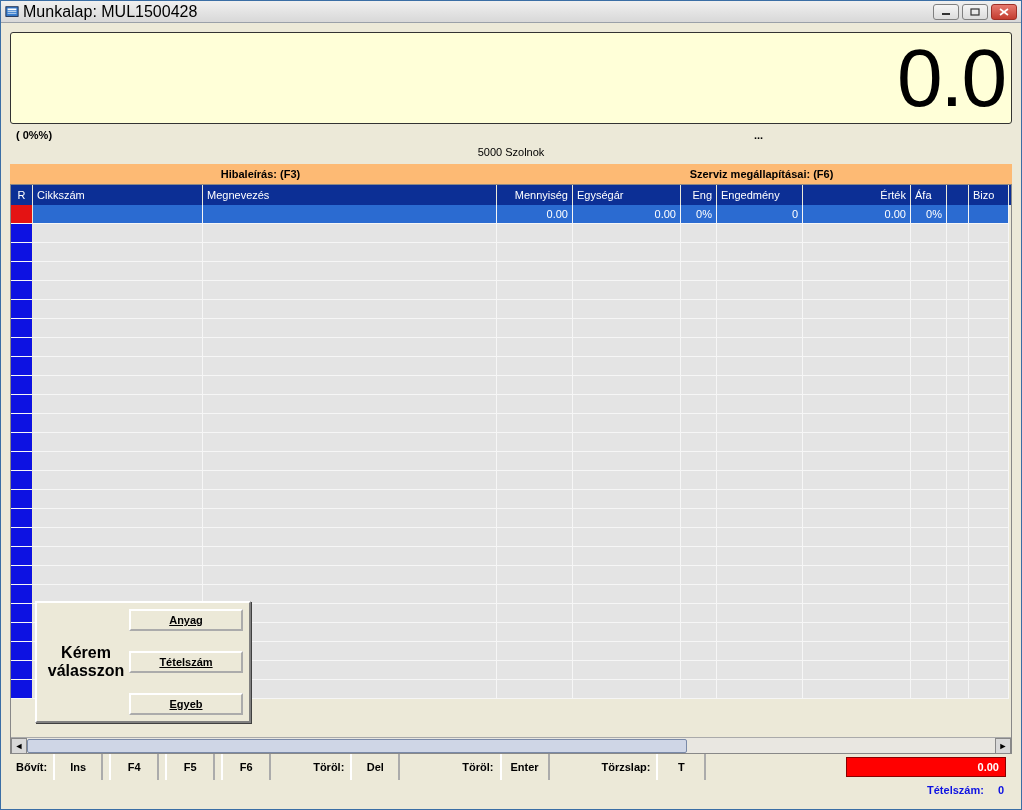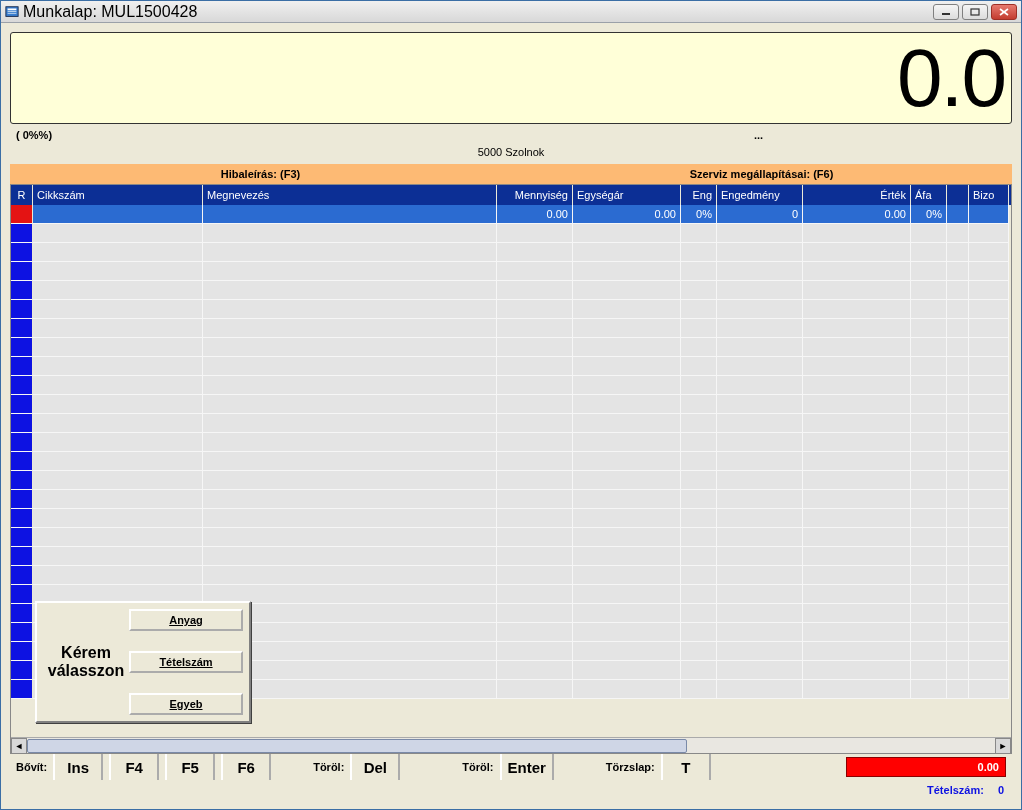--- a/index.html
+++ b/index.html
@@ -55,21 +55,21 @@
   .popup .pbtns { flex:1; display:flex; flex-direction:column; gap:20px;text-decoration:underline; }
   .kbtn { height:22px; background:#ece9d8; border:2px outset #fff; font-weight:bold; font-size:11px; display:flex; align-items:center; justify-content:center; }
 
   .hscroll { height:16px; background:#e9e7e1; display:flex; align-items:center; border-top:1px solid #aaa; }
   .hscroll .track { flex:1; height:16px; position:relative; }
   .hscroll .thumb { position:absolute; left:0; top:0; height:14px; width:660px; background:#cfd6e6; border:1px solid #7a8aa8; border-radius:2px; margin-top:1px; }
   .hscroll .arrow { width:16px; height:16px; background:#d9d9d9; border:1px solid #888; display:flex; align-items:center; justify-content:center; font-size:9px; }
 
   .footer { display:flex; align-items:center; height:26px; padding:2px 6px; gap:6px; background:#ece9d8; }
   .flabel { font-weight:bold; }
-  .fbtn { min-width:50px; height:32px; background:#ece9d8; border:2px outset #fff; font-weight:bold; font-size:15px; display:flex; align-items:center; justify-content:center; padding:0 6px; }
+  .fbtn { min-width:50px; height:32px; background:#ece9d8; border:2px outset #fff; font-weight:bold; font-size:11px; display:flex; align-items:center; justify-content:center; padding:0 6px; }
   .spacer { flex:1; }
   .totalbox { width:160px; height:20px; background:#ff0000; color:#fff; font-weight:bold; display:flex; align-items:center; justify-content:flex-end; padding-right:6px; border:1px solid #8a0000; }
 
   .statusbar { height:20px; display:flex; align-items:center; justify-content:flex-end; padding:0 8px; background:#ece9d8; color:#0d12e2; font-weight:bold; gap:14px; }
 </style>
 </head>
 <body>
 
 <div class="window">
   <div class="titlebar">

